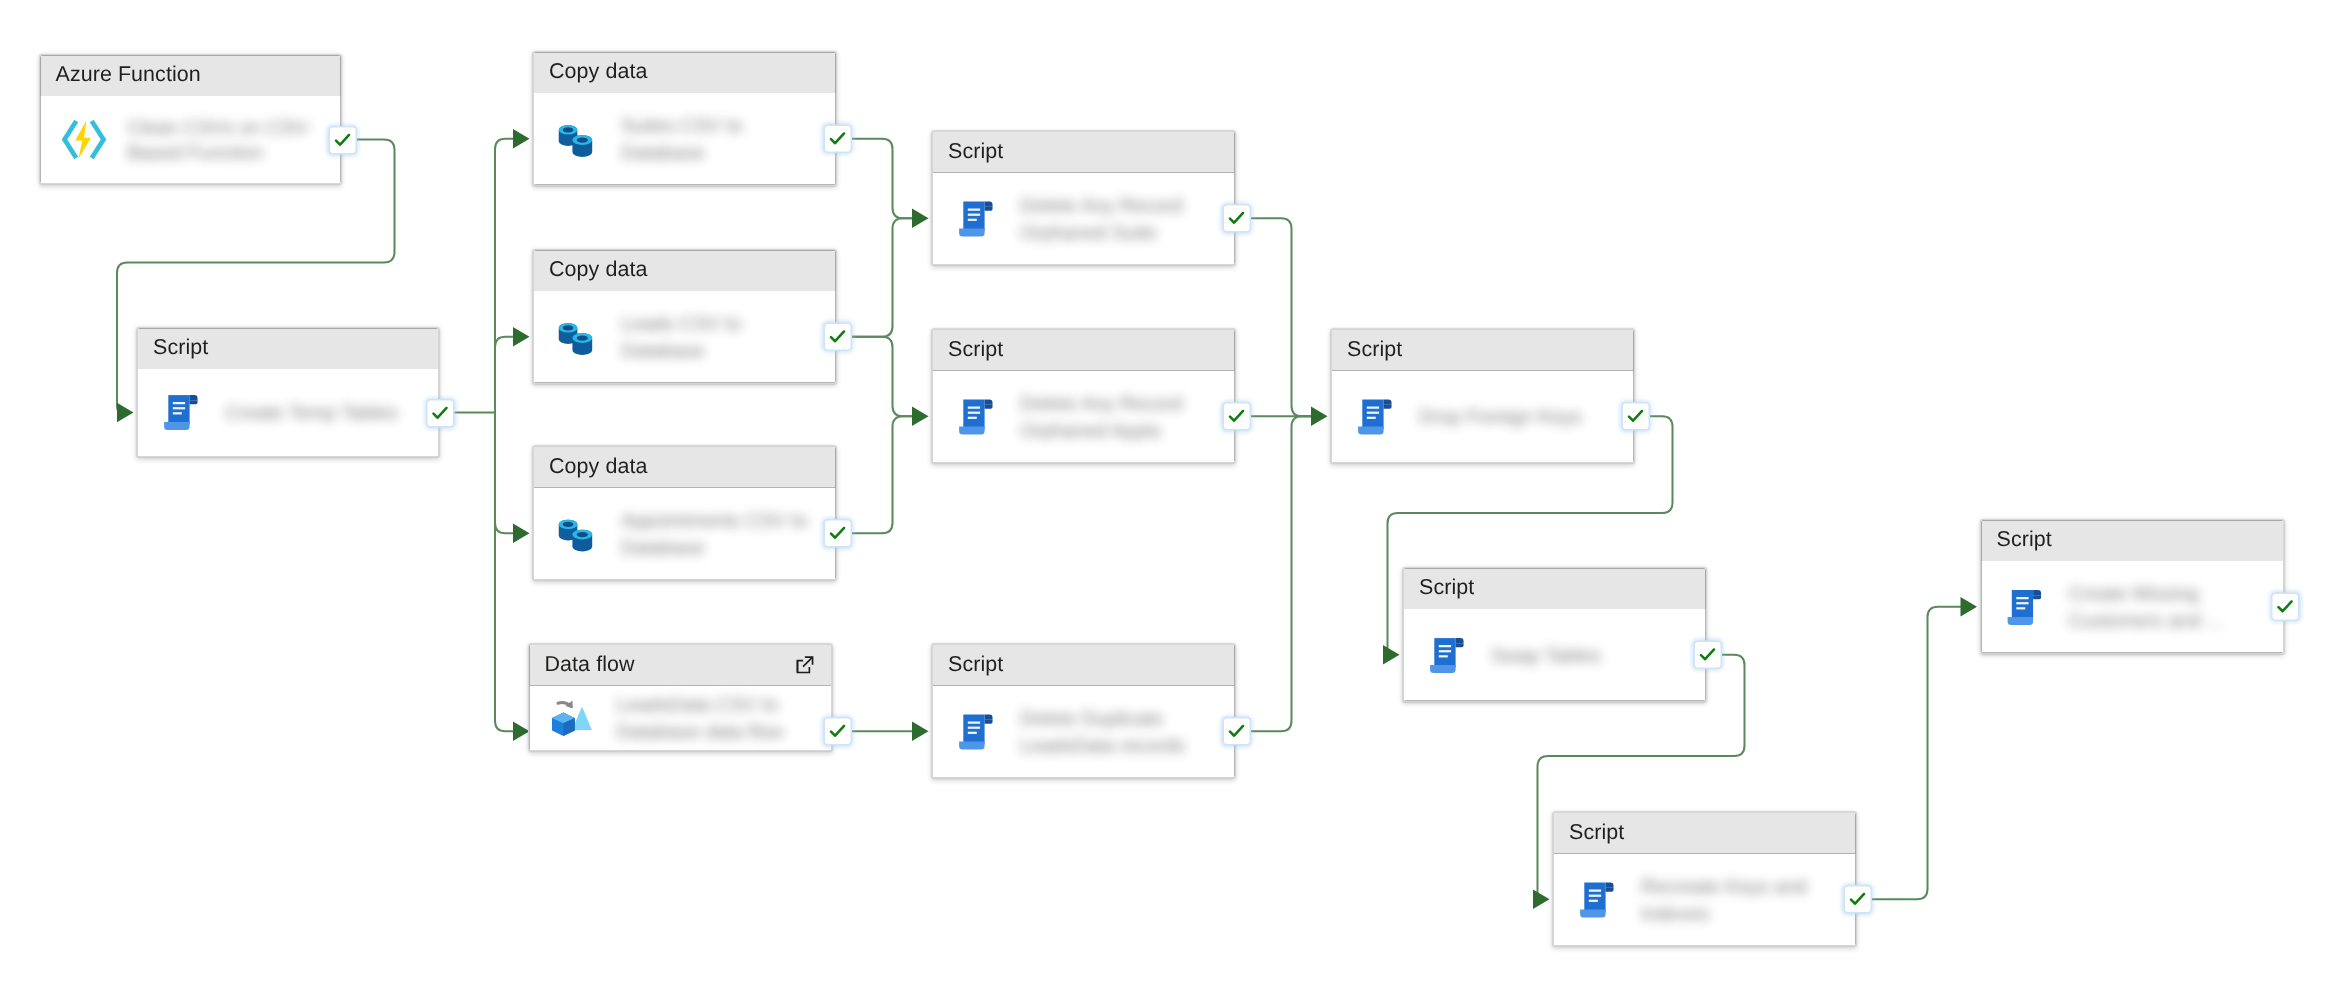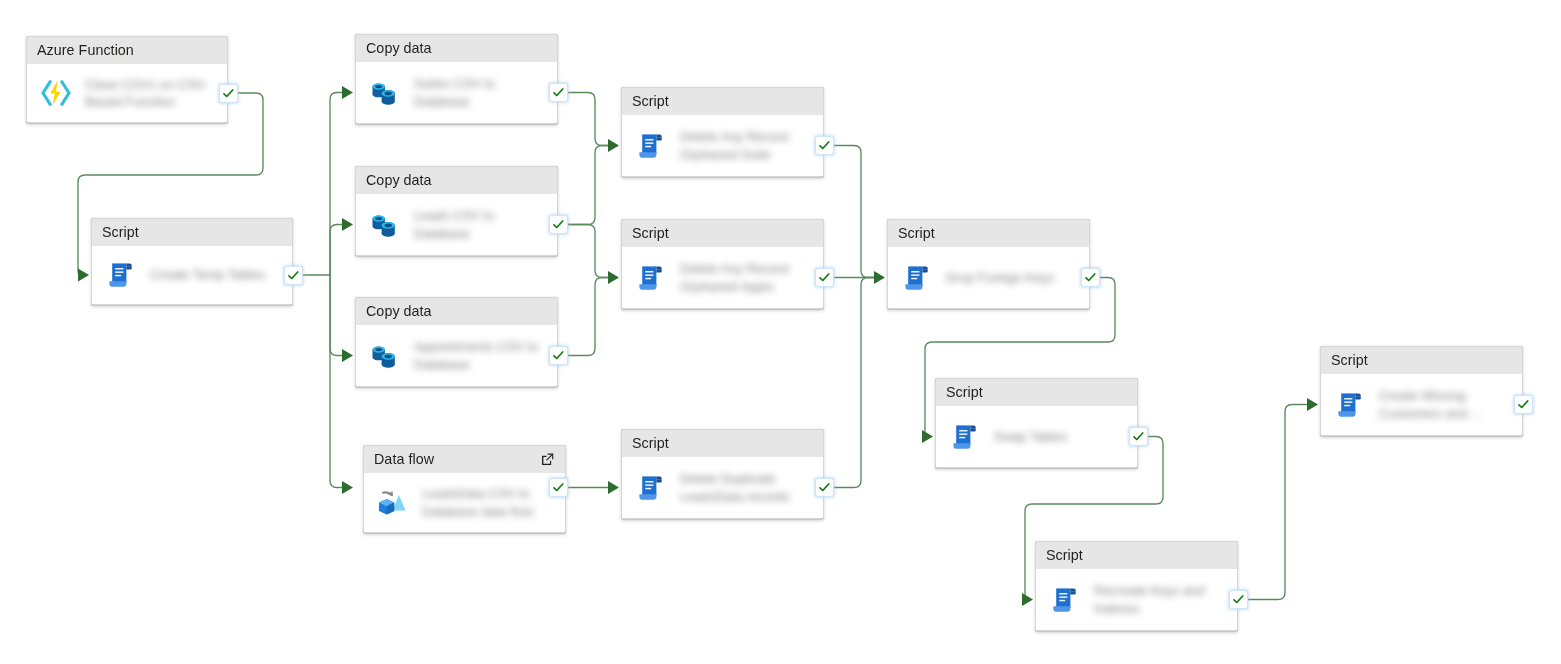--- a/index.html
+++ b/index.html
@@ -255,21 +255,21 @@
             </svg>
           </span>
           <span class="node-label">Appointments CSV to Database</span>
         </div>
       </div>
       <div class="status-badge" style="left: 550px; top: 347px;">
         <span style="line-height: 0;"><svg viewBox="0 0 17 17" width="13" height="13">
             <path d="M2.6 8.9 L6.2 12.4 L14.0 3.9" fill="none" stroke="#107c10" stroke-width="2.2" stroke-linecap="round" stroke-linejoin="round"></path>
           </svg></span>
       </div>
-      <div class="node" style="left: 363px; top: 429px; width: 203px; height: 88px; margin-top: 16px;">
+      <div class="node" style="left: 352px; top: 429px; width: 203px; height: 72px;">
         <div class="node-header">
           <span class="node-header-title">Data flow</span>
           <span class="node-header-action">
             <svg viewBox="0 0 17 17" width="15" height="15">
               <path d="M3.0 5.0 v9.0 h9.0 v-4.2" fill="none" stroke="#201f1e" stroke-width="1.25"></path>
               <path d="M7.3 5.0 h-4.3 v9.0" fill="none" stroke="#201f1e" stroke-width="1.25"></path>
               <path d="M8.6 2.4 h5.8 v5.8" fill="none" stroke="#201f1e" stroke-width="1.25"></path>
               <path d="M14.4 2.4 L7.2 9.6" fill="none" stroke="#201f1e" stroke-width="1.25"></path>
             </svg>
           </span>

